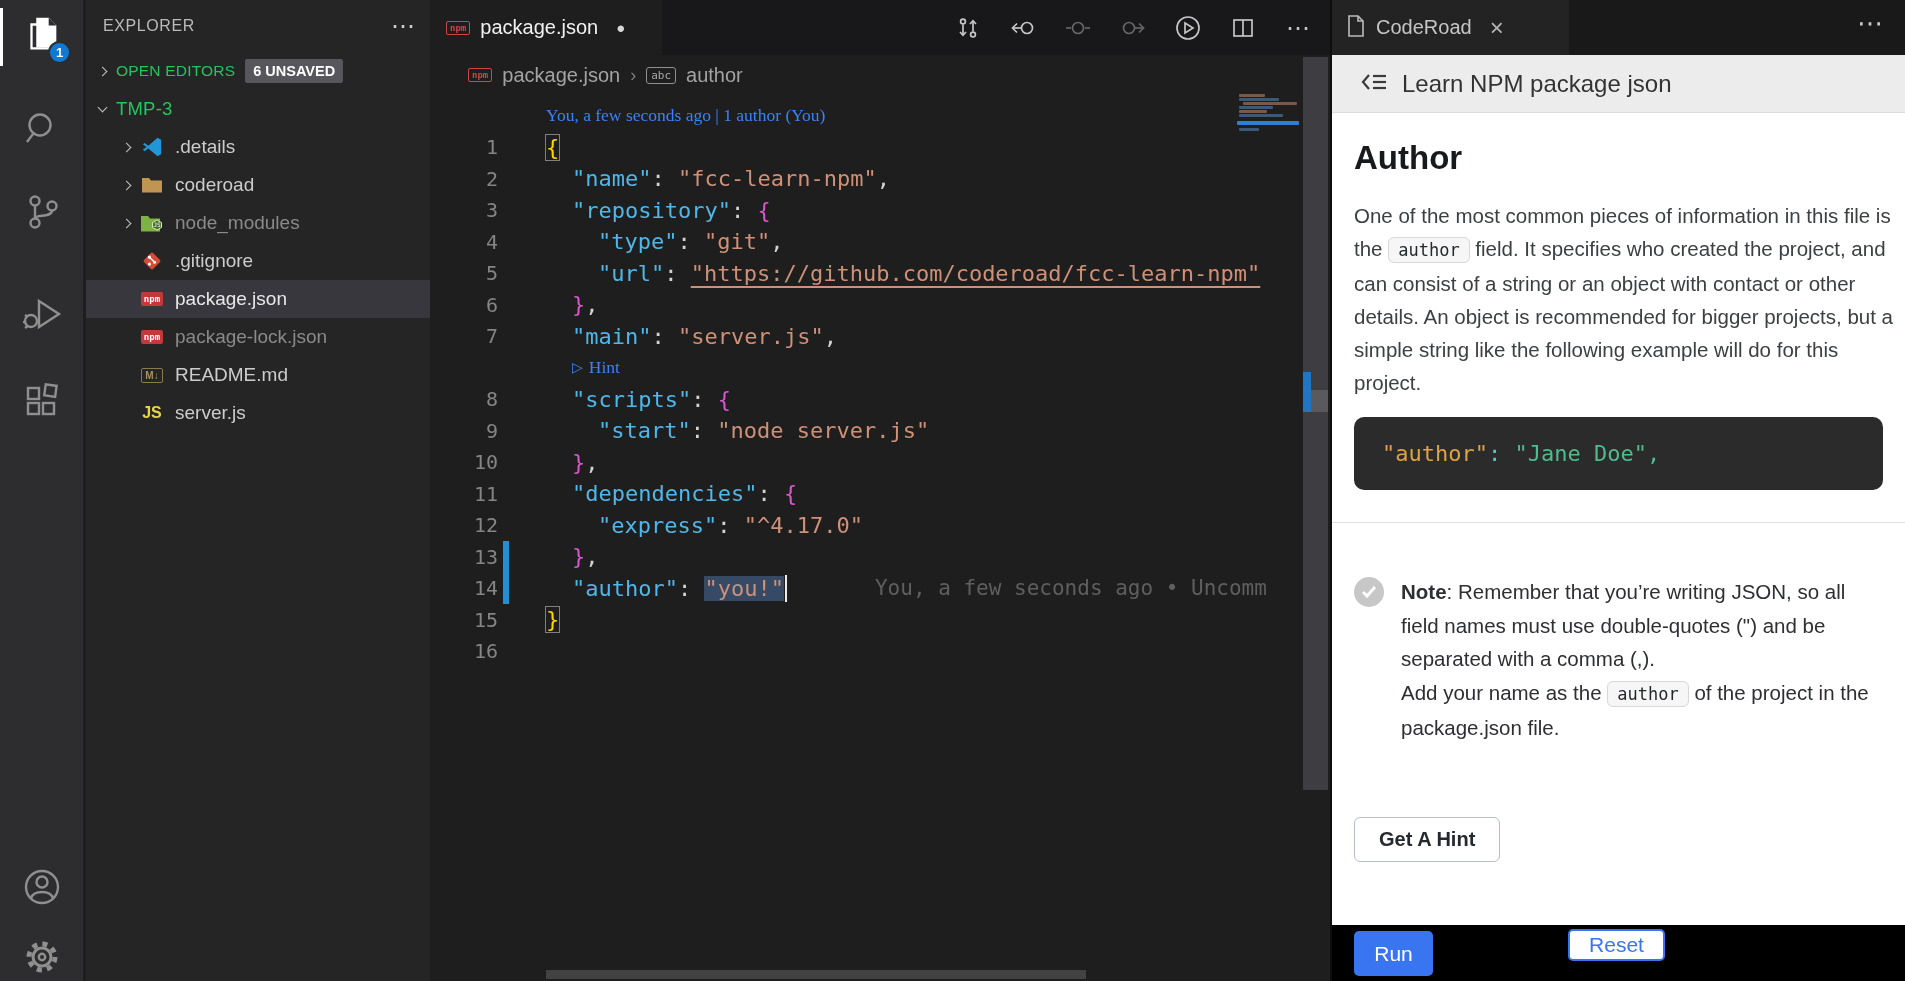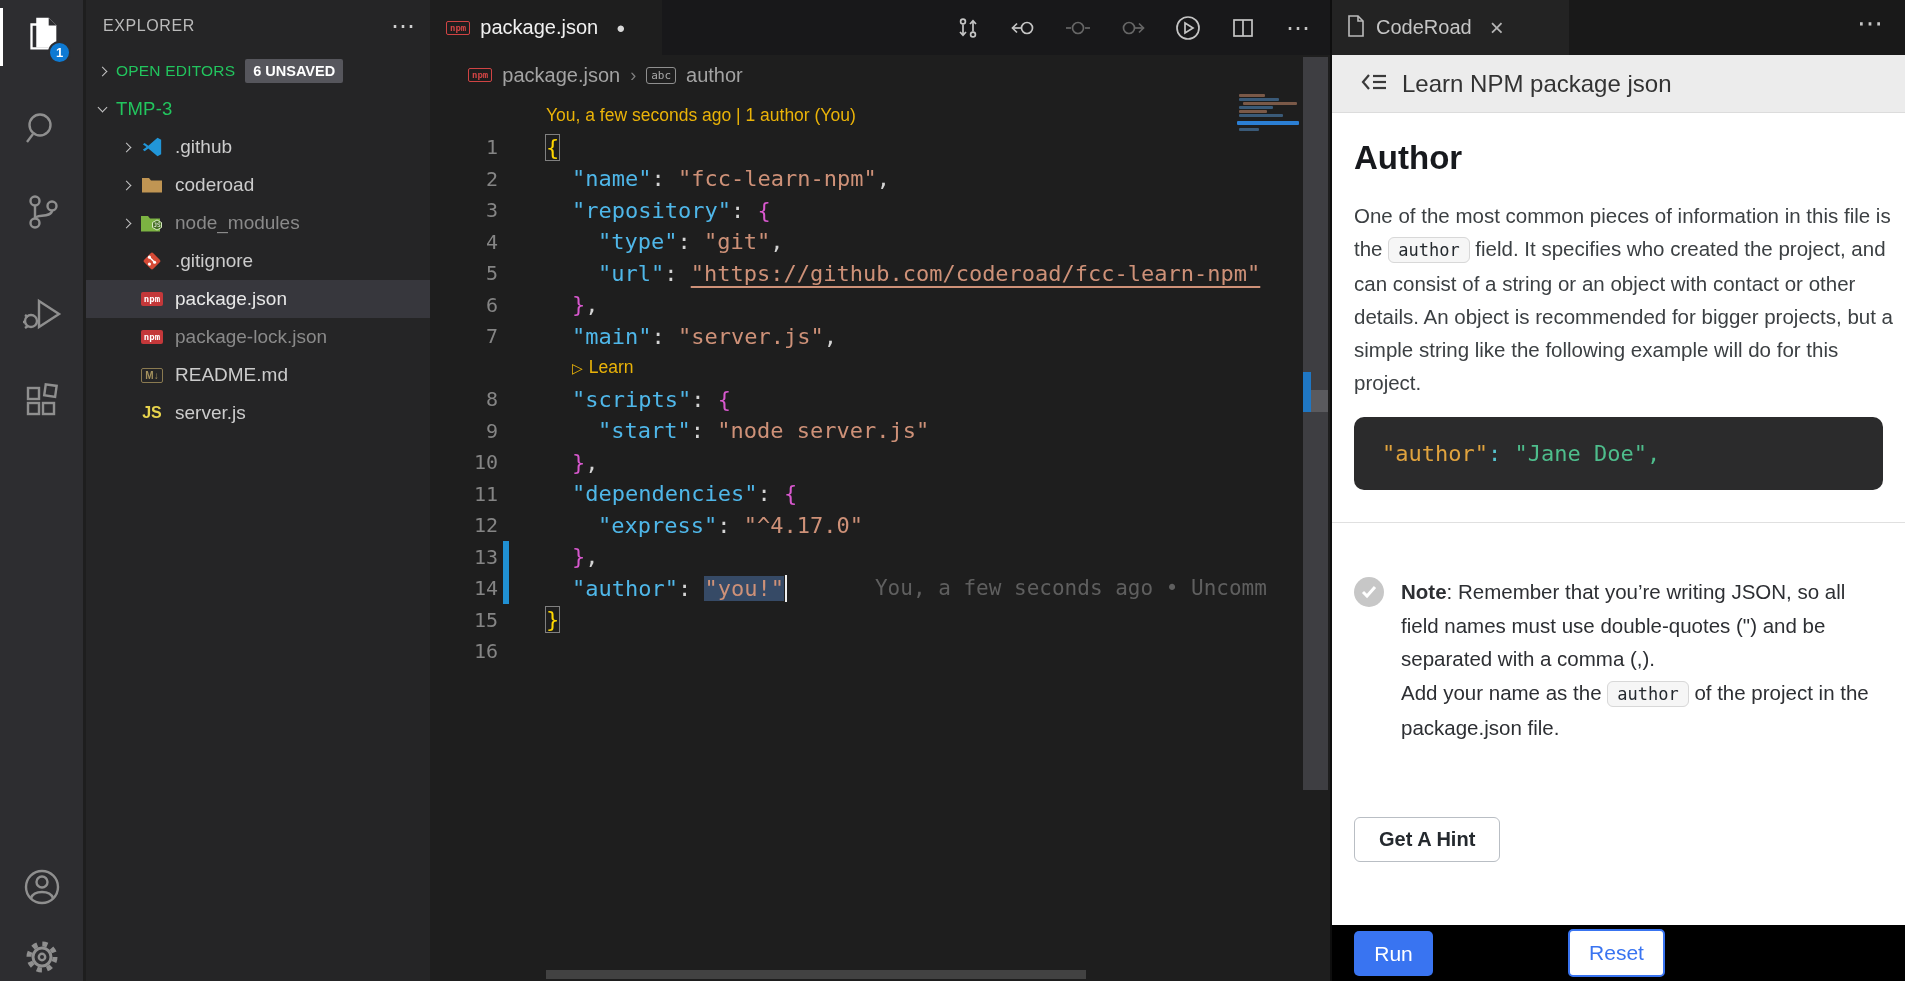--- a/index.html
+++ b/index.html
@@ -61,21 +61,21 @@
   #breadcrumbs .bc-sep { color:#7f7f7f; font-size:18px; }
   .abc-box { border:1.5px solid #8f8f8f; border-radius:3px; color:#a8a8a8; font-size:11px; padding:1px 4px; font-family:"DejaVu Sans Mono",monospace; }
 
   #code { position:absolute; left:0; top:95px; right:0; bottom:0; font-family:"DejaVu Sans Mono",monospace;
           font-size:22px; padding-top:5px; }
   .row { display:flex; align-items:center; height:31.5px; white-space:pre; }
   .row .ln { width:68px; text-align:right; color:#858585; font-size:20px; flex:none; }
   .row .mod { width:6px; height:31.5px; margin-left:5px; flex:none; }
   .row.modified .mod { background:#2090d3; }
   .row .txt { margin-left:37px; display:flex; align-items:center; }
-  .row.lens { color:#eab308; font-family:Liberation Sans, sans-serif; font-size:17.5px; }
+  .row.lens { color:#3b82f6; font-family:Liberation Serif, serif; font-size:17.5px; }
   .row.lens .play { margin-right:6px; font-size:14px; }
   .key { color:#4fb7e9; } .str { color:#ce9178; } .pn { color:#d4d4d4; }
   .b1 { color:#ffd700; } .b2 { color:#d858ce; }
   .url { text-decoration:underline; text-underline-offset:5px; }
   .match { outline:1px solid #808080; outline-offset:0px; }
   .sel { background:#364a66; }
   .cursor { display:inline-block; width:2px; height:27px; background:#eeeeee; margin-left:1px; vertical-align:middle; }
   .blame { color:#5f5f5f; margin-left:88px; font-size:21px; }
 
   #minimap { position:absolute; left:807px; top:94px; width:62px; height:44px; cursor:pointer; }
@@ -108,21 +108,21 @@
   #cr-task { margin-top:52px; display:flex; gap:17px; }
   .check-circle { flex:none; width:30px; height:30px; border-radius:50%; background:#c7c7c7;
                   display:flex; align-items:center; justify-content:center; margin-top:2px; }
   .check-circle svg { stroke:#fff; fill:none; stroke-width:3; }
   #cr-task .task-text { width:482px; font-size:20.5px; line-height:33.5px; color:#2d2f33; }
   #hint-btn { position:absolute; left:22px; bottom:63px; background:#fff; border:1.5px solid #b9bec4; border-radius:6px;
               padding:10px 24px; font-size:20px; color:#24292e; font-family:"Liberation Sans",sans-serif; cursor:pointer;font-weight:bold; }
   #cr-footer { position:absolute; left:0; right:0; bottom:0; height:56px; background:#000; }
   #run-btn { position:absolute; left:22px; top:6px; width:79px; height:45px; background:#3974f1; color:#fff;
              border:none; border-radius:5px; font-size:21px; font-family:"Liberation Sans",sans-serif; cursor:pointer; }
-  #reset-btn { position:absolute; left:236px; top:4px; width:97px; height:48px; background:#fff; color:#3974f1;
+  #reset-btn { position:absolute; left:236px; top:4px; width:97px; height:32px; background:#fff; color:#3974f1;
              border:2px solid #3974f1; border-radius:5px; font-size:21px; font-family:"Liberation Sans",sans-serif; cursor:pointer; }
 </style>
 </head>
 <body>
 
 <div id="app">
 
   <div id="activitybar">
     <div class="ab-item active" style="top:6px;">
       <span>
@@ -215,21 +215,21 @@
     <div id="file-tree">
         <div class="tree-row">
           <span class="chev right">
             <i></i>
           </span>
           <span class="ficon">
             <svg width="22" height="22" viewBox="0 0 24 24">
               <path d="M18 2 L8 10.5 L4 7.5 L2 9 L6 12 L2 15 L4 16.5 L8 13.5 L18 22 L22 20 V4 Z" fill="#2196d8"></path>
             </svg>
           </span>
-          <span class="flabel">.github</span>
+          <span class="flabel">.details</span>
         </div>
         <div class="tree-row">
           <span class="chev right">
             <i></i>
           </span>
           <span class="ficon">
             <svg width="22" height="18" viewBox="0 0 22 18">
               <path d="M1 2 h7 l2 2.5 h11 v12 h-20 z" fill="#c09553"></path>
             </svg>
           </span>
@@ -356,21 +356,21 @@
 
     <div id="code">
         <div class="row lens" style="padding-left: 116px;"><span>You, a few seconds ago | 1 author (You)</span></div>
         <div class="row code-line"><span class="ln">1</span><span class="mod"></span><span class="txt" style="padding-left: 0px;"><span class="b1 match">{</span></span></div>
         <div class="row code-line"><span class="ln">2</span><span class="mod"></span><span class="txt" style="padding-left: 26px;"><span class="key">"name"</span><span class="pn">: </span><span class="str">"fcc-learn-npm"</span><span class="pn">,</span></span></div>
         <div class="row code-line"><span class="ln">3</span><span class="mod"></span><span class="txt" style="padding-left: 26px;"><span class="key">"repository"</span><span class="pn">: </span><span class="b2">{</span></span></div>
         <div class="row code-line"><span class="ln">4</span><span class="mod"></span><span class="txt" style="padding-left: 52px;"><span class="key">"type"</span><span class="pn">: </span><span class="str">"git"</span><span class="pn">,</span></span></div>
         <div class="row code-line"><span class="ln">5</span><span class="mod"></span><span class="txt" style="padding-left: 52px;"><span class="key">"url"</span><span class="pn">: </span><span class="str url">"https://github.com/coderoad/fcc-learn-npm"</span></span></div>
         <div class="row code-line"><span class="ln">6</span><span class="mod"></span><span class="txt" style="padding-left: 26px;"><span class="b2">}</span><span class="pn">,</span></span></div>
         <div class="row code-line"><span class="ln">7</span><span class="mod"></span><span class="txt" style="padding-left: 26px;"><span class="key">"main"</span><span class="pn">: </span><span class="str">"server.js"</span><span class="pn">,</span></span></div>
-        <div class="row lens" style="padding-left: 142px;"><span class="play">▷</span><span>Learn</span></div>
+        <div class="row lens" style="padding-left: 142px;"><span class="play">▷</span><span>Hint</span></div>
         <div class="row code-line"><span class="ln">8</span><span class="mod"></span><span class="txt" style="padding-left: 26px;"><span class="key">"scripts"</span><span class="pn">: </span><span class="b2">{</span></span></div>
         <div class="row code-line"><span class="ln">9</span><span class="mod"></span><span class="txt" style="padding-left: 52px;"><span class="key">"start"</span><span class="pn">: </span><span class="str">"node server.js"</span></span></div>
         <div class="row code-line"><span class="ln">10</span><span class="mod"></span><span class="txt" style="padding-left: 26px;"><span class="b2">}</span><span class="pn">,</span></span></div>
         <div class="row code-line"><span class="ln">11</span><span class="mod"></span><span class="txt" style="padding-left: 26px;"><span class="key">"dependencies"</span><span class="pn">: </span><span class="b2">{</span></span></div>
         <div class="row code-line"><span class="ln">12</span><span class="mod"></span><span class="txt" style="padding-left: 52px;"><span class="key">"express"</span><span class="pn">: </span><span class="str">"^4.17.0"</span></span></div>
         <div class="row code-line modified"><span class="ln">13</span><span class="mod"></span><span class="txt" style="padding-left: 26px;"><span class="b2">}</span><span class="pn">,</span></span></div>
         <div class="row code-line modified"><span class="ln">14</span><span class="mod"></span><span class="txt" style="padding-left: 26px;"><span class="key">"author"</span><span class="pn">: </span><span class="str sel">"you!"</span><span class="cursor"></span><span class="blame">You, a few seconds ago • Uncomm</span></span></div>
         <div class="row code-line"><span class="ln">15</span><span class="mod"></span><span class="txt" style="padding-left: 0px;"><span class="b1 match">}</span></span></div>
         <div class="row code-line"><span class="ln">16</span><span class="mod"></span><span class="txt" style="padding-left: 0px;"></span></div>
       </div>

